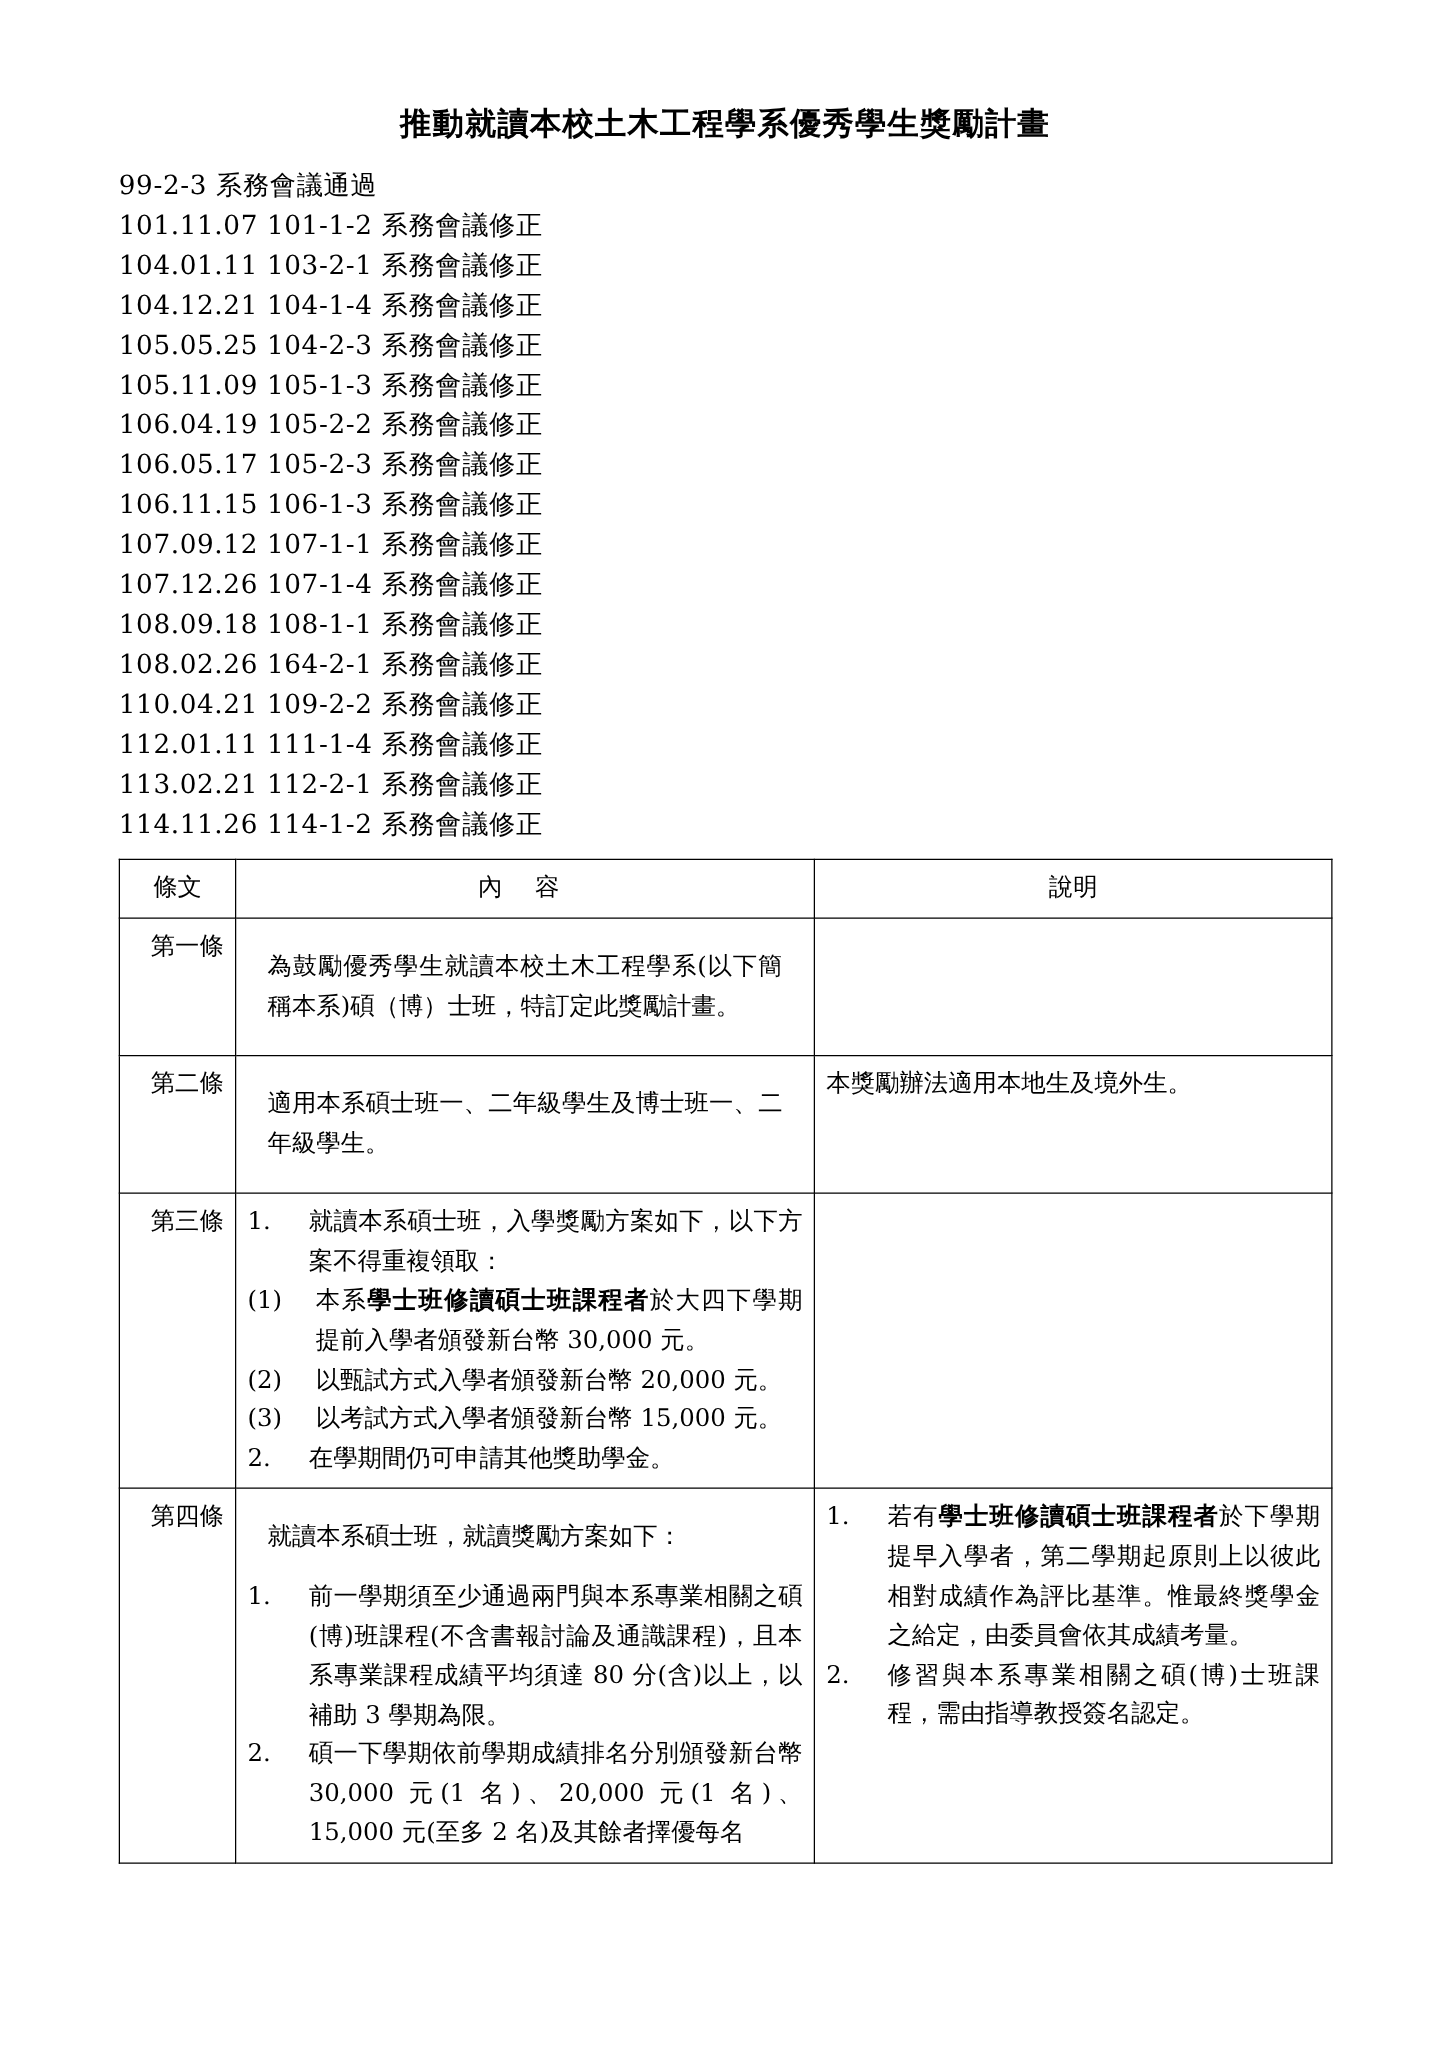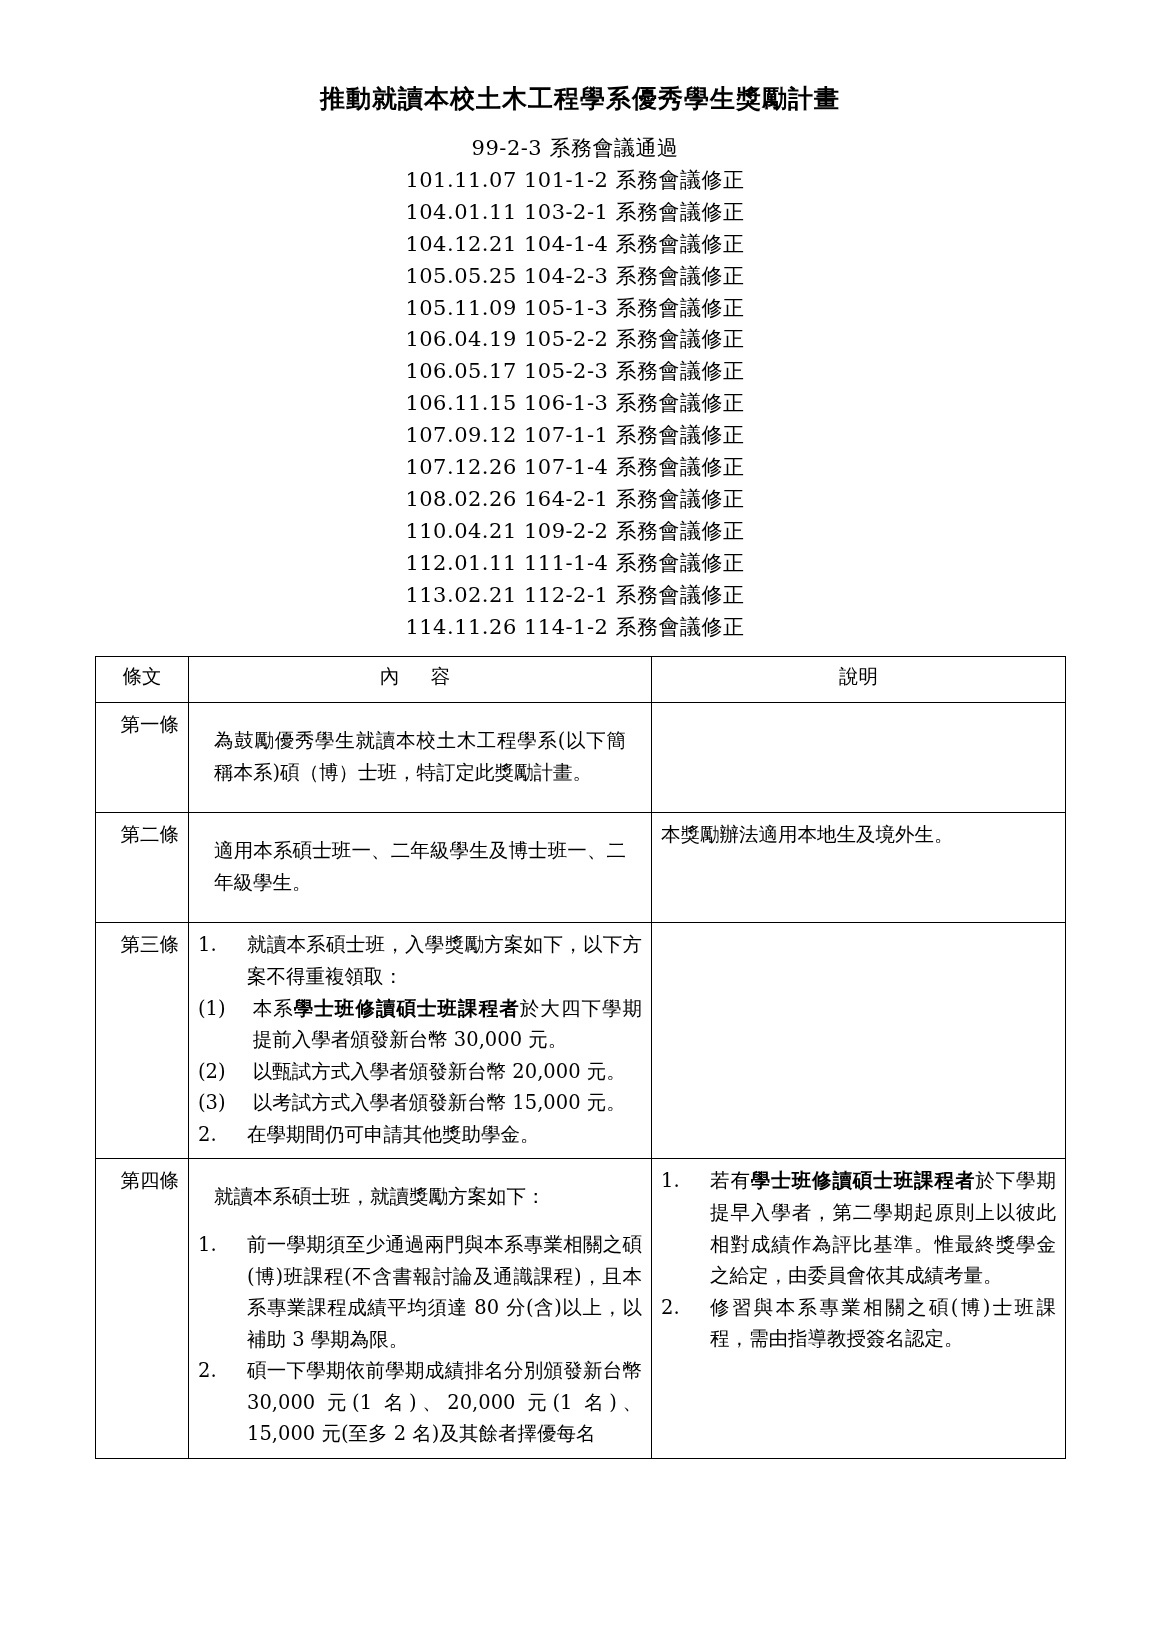--- a/index.html
+++ b/index.html
@@ -24,21 +24,21 @@
   }
   .doc-title {
     text-align: center;
     font-size: 25px;
     font-weight: bold;
     letter-spacing: 1px;
     margin: 12px 0 18px 0;
     font-family: "DejaVu Serif", "Liberation Serif", serif;
   }
   .revisions {
-    text-align: center;
+    text-align: left;
     font-size: 21px;
     line-height: 1.52;
     letter-spacing: 0.5px;
     margin-right: 10px;
   }
   .revisions div {
     white-space: nowrap;
   }
   table.main {
     border-collapse: collapse;
@@ -53,21 +53,20 @@
     font-size: 19.5px;
     line-height: 1.62;
     font-weight: normal;
   }
   col.c1 { width: 93px; }
   col.c2 { width: 463px; }
   col.c3 { width: 414px; }
   .hdr td {
     text-align: center;
     padding: 5px 4px 7px 4px;
-    font-family: Liberation Mono, monospace;
   }
   .spaced {
     letter-spacing: 10px;
     padding-left: 10px;
   }
   .art-cell {
     text-align: right;
     white-space: nowrap;
   }
   .para {
@@ -108,20 +107,21 @@
     <div>101.11.07 101-1-2 系務會議修正</div>
     <div>104.01.11 103-2-1 系務會議修正</div>
     <div>104.12.21 104-1-4 系務會議修正</div>
     <div>105.05.25 104-2-3 系務會議修正</div>
     <div>105.11.09 105-1-3 系務會議修正</div>
     <div>106.04.19 105-2-2 系務會議修正</div>
     <div>106.05.17 105-2-3 系務會議修正</div>
     <div>106.11.15 106-1-3 系務會議修正</div>
     <div>107.09.12 107-1-1 系務會議修正</div>
     <div>107.12.26 107-1-4 系務會議修正</div>
+    <div>108.09.18 108-1-1 系務會議修正</div>
     <div>108.02.26 164-2-1 系務會議修正</div>
     <div>110.04.21 109-2-2 系務會議修正</div>
     <div>112.01.11 111-1-4 系務會議修正</div>
     <div>113.02.21 112-2-1 系務會議修正</div>
     <div>114.11.26 114-1-2 系務會議修正</div>
   </div>
 
   <table class="main">
     <colgroup>
       <col class="c1">

